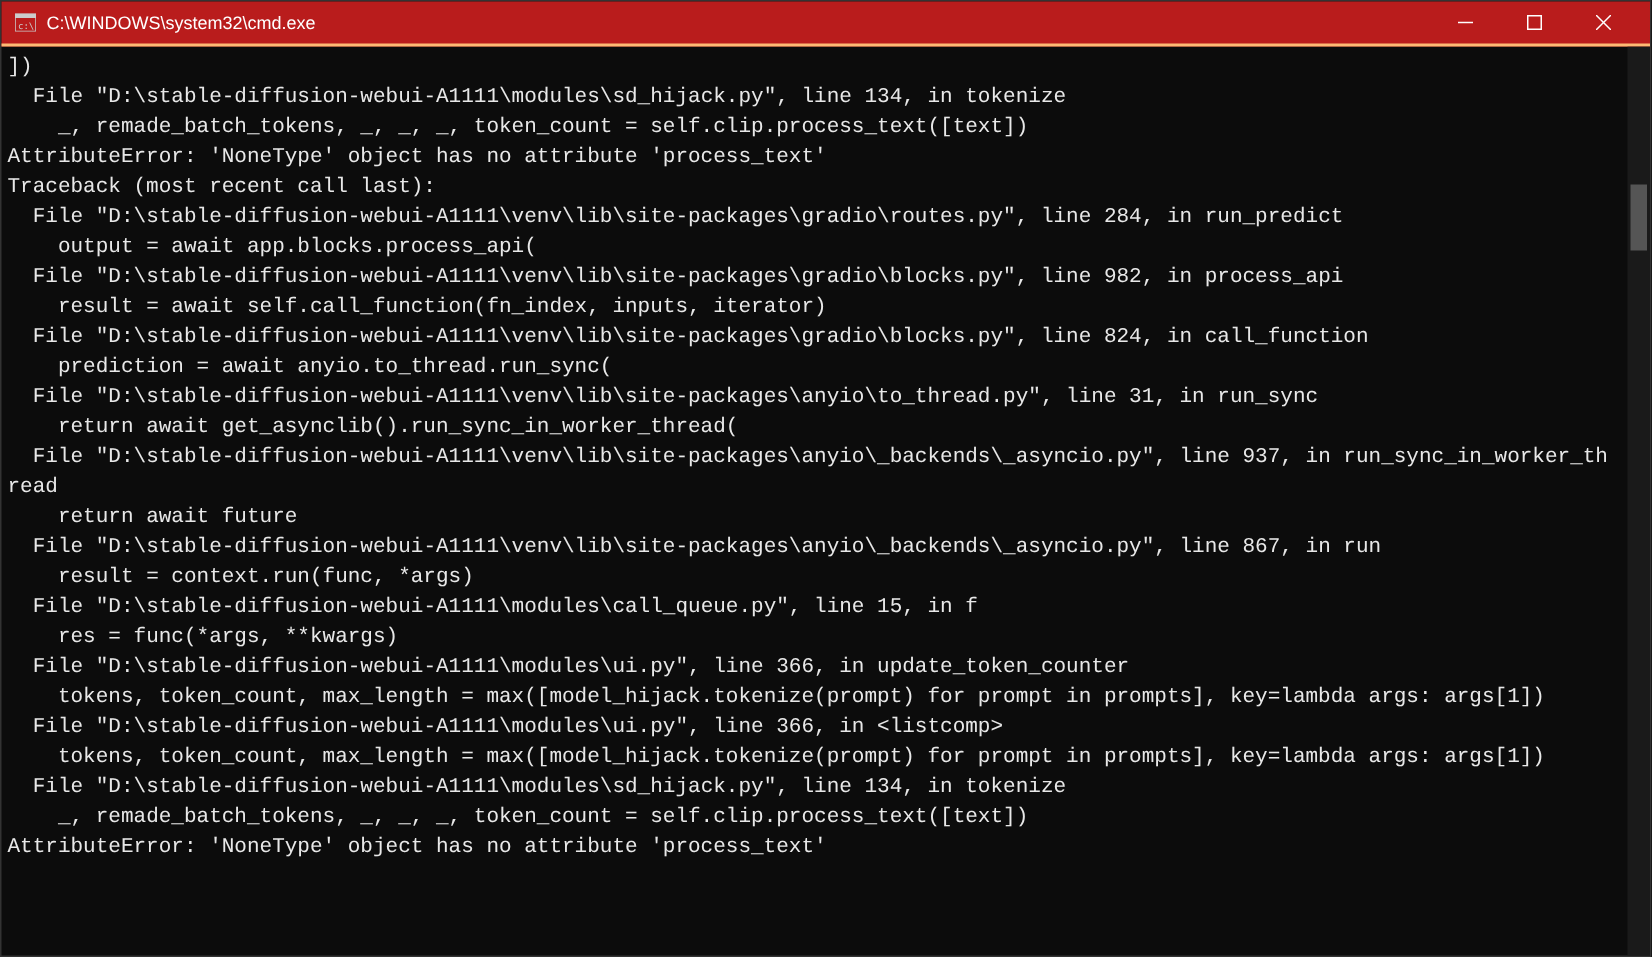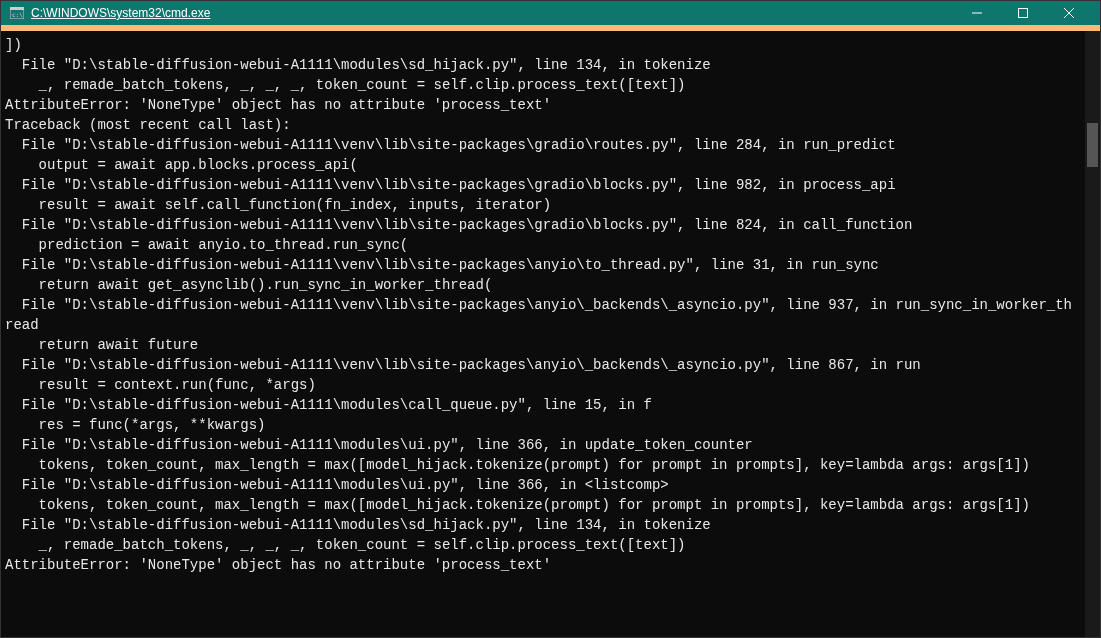--- a/index.html
+++ b/index.html
@@ -14,26 +14,25 @@
   .window {
     width: 1101px;
     height: 638px;
     background: #0c0c0c;
     display: flex;
     flex-direction: column;
     border: 1px solid #333;
   }
   .titlebar {
     height: 30px;
-    background: #0f766e;
+    background: #b91c1c;
     display: flex;
     align-items: center;
     padding: 0 8px;
-    border-bottom: 6px solid #fdba74;
-    text-decoration: underline;
+    border-bottom: 2px solid #fdba74;
   }
   .title-icon {
     width: 16px;
     height: 16px;
     margin-right: 6px;
     display: flex;
     align-items: center;
     justify-content: center;
     color: #ccc;
   }

